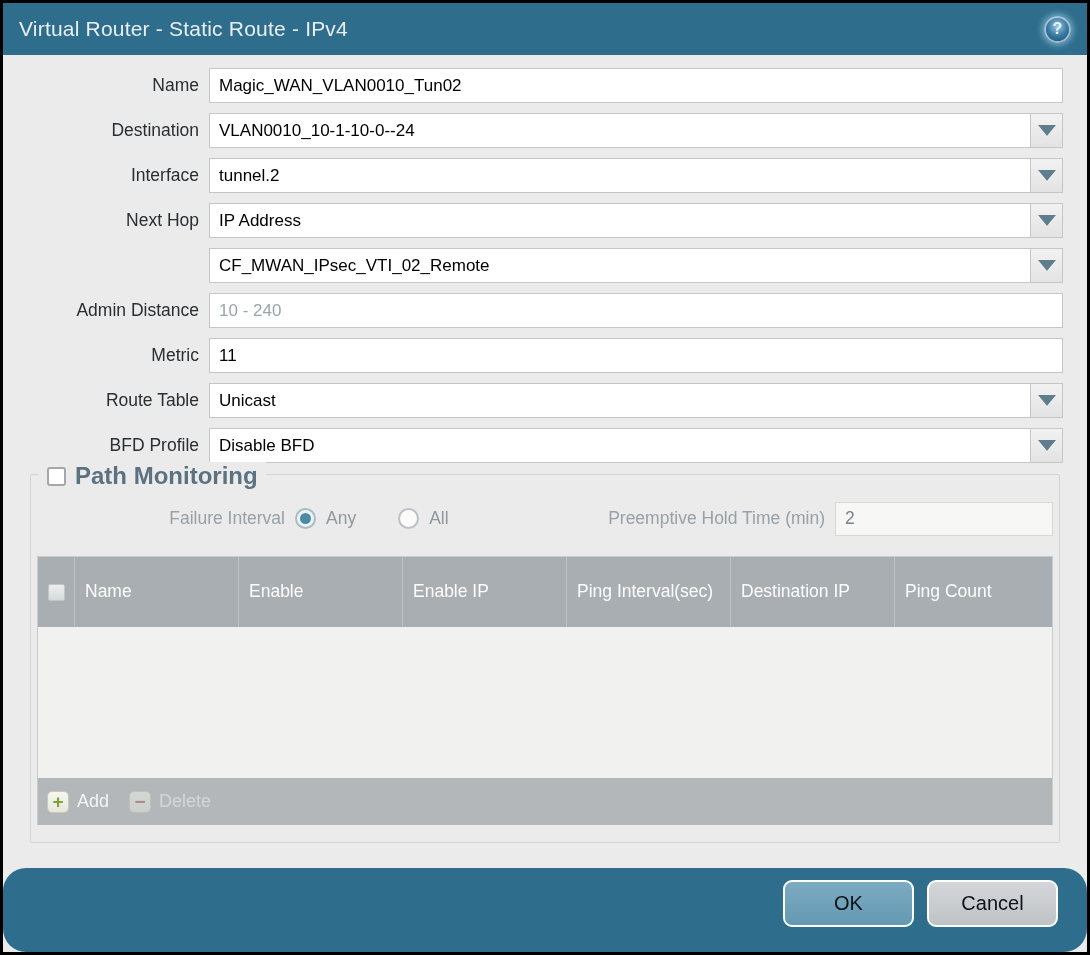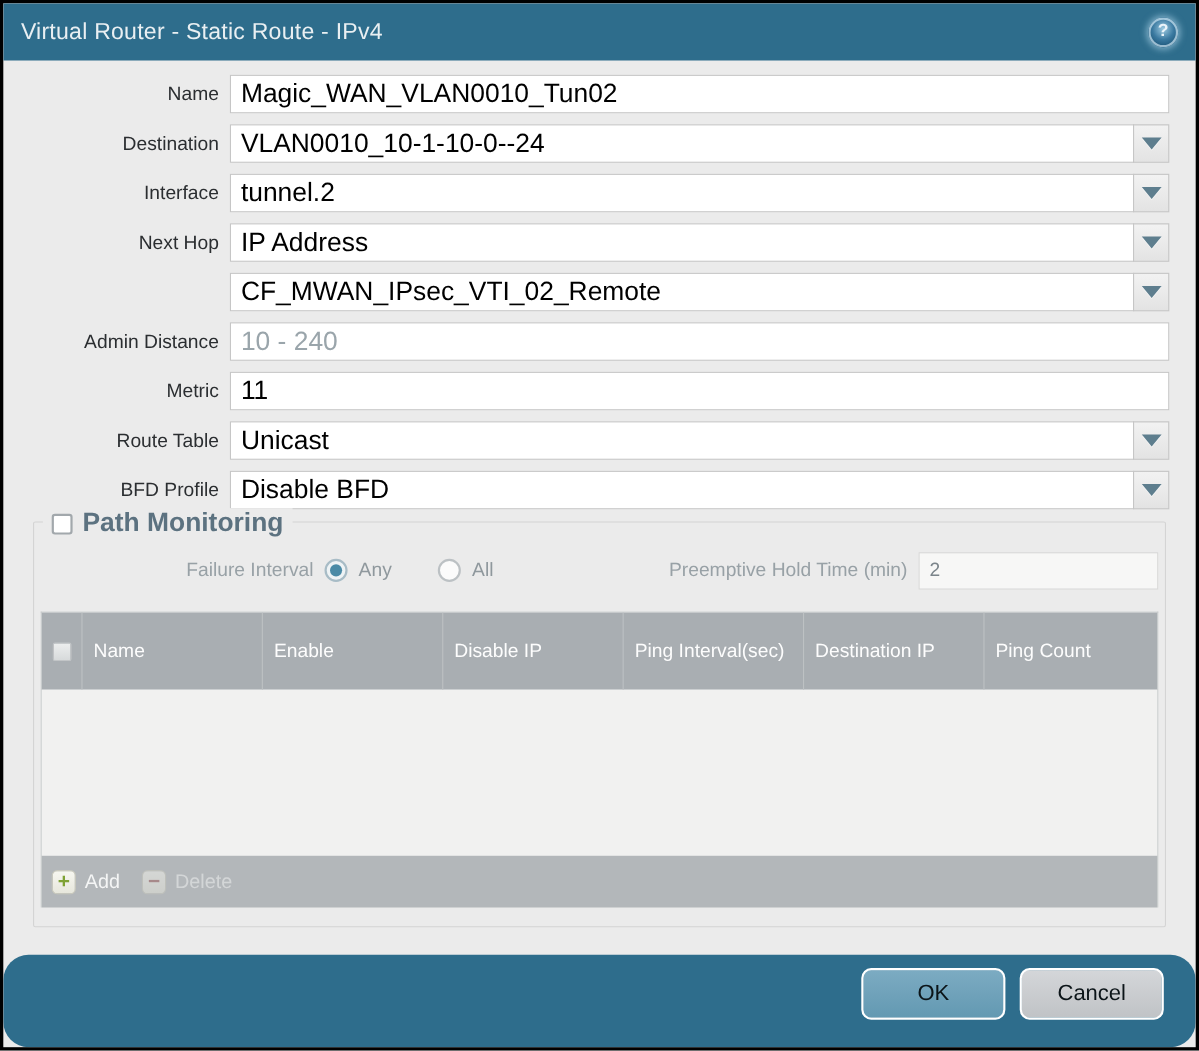--- a/index.html
+++ b/index.html
@@ -44,21 +44,21 @@
     font-size: 17.5px; color: #2b2e31;
   }
   .field { flex: 1; display: flex; height: 35px; }
   .field input {
     flex: 1; min-width: 0;
     height: 35px;
     border: 1px solid #c6c6c6;
     background: #fff;
     padding: 0 9px;
     font-family: "Liberation Sans", sans-serif;
-    font-size: 24px; color: #000;
+    font-size: 17px; color: #000;
     outline: none;
   }
   .field input::placeholder { color: #9aa5ab; opacity: 1; }
   .dd-btn {
     flex: 0 0 33px; width: 33px; height: 35px;
     margin-left: -1px;
     border: 1px solid #c6c6c6;
     background: linear-gradient(180deg, #f2f2f2 0%, #e3e3e3 100%);
     display: flex; align-items: center; justify-content: center;
     cursor: pointer;
@@ -297,21 +297,21 @@
         </div>
       </div>
 
       <div class="pm-table">
         <div class="tbl-header">
           <div class="th-cell col-check">
             <div class="hdr-checkbox"></div>
           </div>
           <div class="th-cell col-std">Name</div>
           <div class="th-cell col-std">Enable</div>
-          <div class="th-cell col-std">Disable IP</div>
+          <div class="th-cell col-std">Enable IP</div>
           <div class="th-cell col-std">Ping Interval(sec)</div>
           <div class="th-cell col-std">Destination IP</div>
           <div class="th-cell col-last">Ping Count</div>
         </div>
         <div class="tbl-body"></div>
         <div class="tbl-toolbar">
           <div class="tb-btn">
             <span class="tb-icon plus">+</span>
             <span class="tb-label">Add</span>
           </div>

